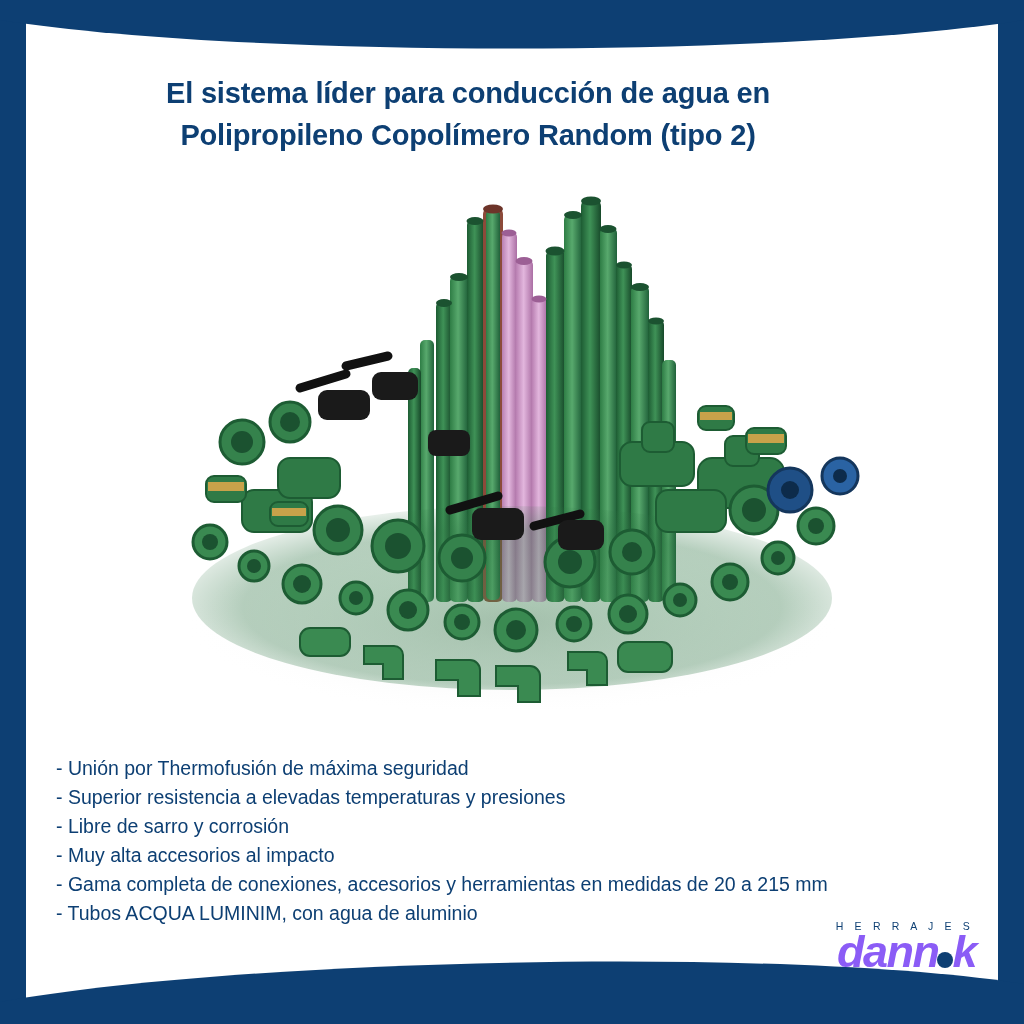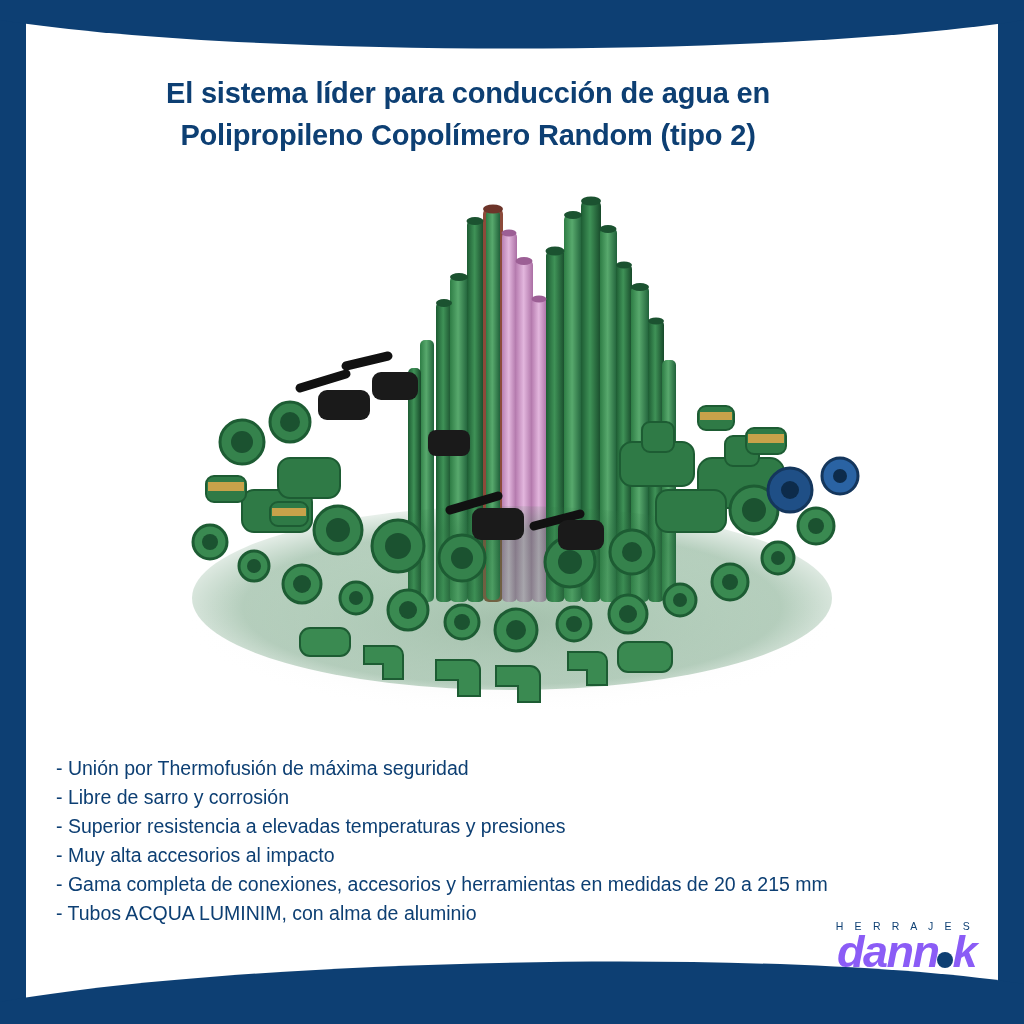--- a/index.html
+++ b/index.html
@@ -310,25 +310,25 @@
           <path d="M418 462 h30 a9 9 0 0 1 9 9 v24 h-20 v-15 h-19 z"></path>
           <rect x="468" y="452" width="54" height="30" rx="10"></rect>
           <rect x="150" y="438" width="50" height="28" rx="10"></rect>
         </g>
       </g>
     </svg>
   </div>
 
   <ul class="bullets">
     <li>- Unión por Thermofusión de máxima seguridad</li>
+    <li>- Superior resistencia a elevadas temperaturas y presiones</li>
     <li>- Libre de sarro y corrosión</li>
-    <li>- Superior resistencia a elevadas temperaturas y presiones</li>
     <li>- Muy alta accesorios al impacto</li>
     <li>- Gama completa de conexiones, accesorios y herramientas en medidas de 20 a 215 mm</li>
-    <li>- Tubos ACQUA LUMINIM, con alma de aluminio</li>
+    <li>- Tubos ACQUA LUMINIM, con agua de aluminio</li>
   </ul>
 
   <div class="logo">
     <div class="logo-sub">H E R R A J E S</div>
     <div class="logo-word">
       <span>dann</span><span class="dot"></span><span>k</span>
     </div>
   </div>
 
 </div>

